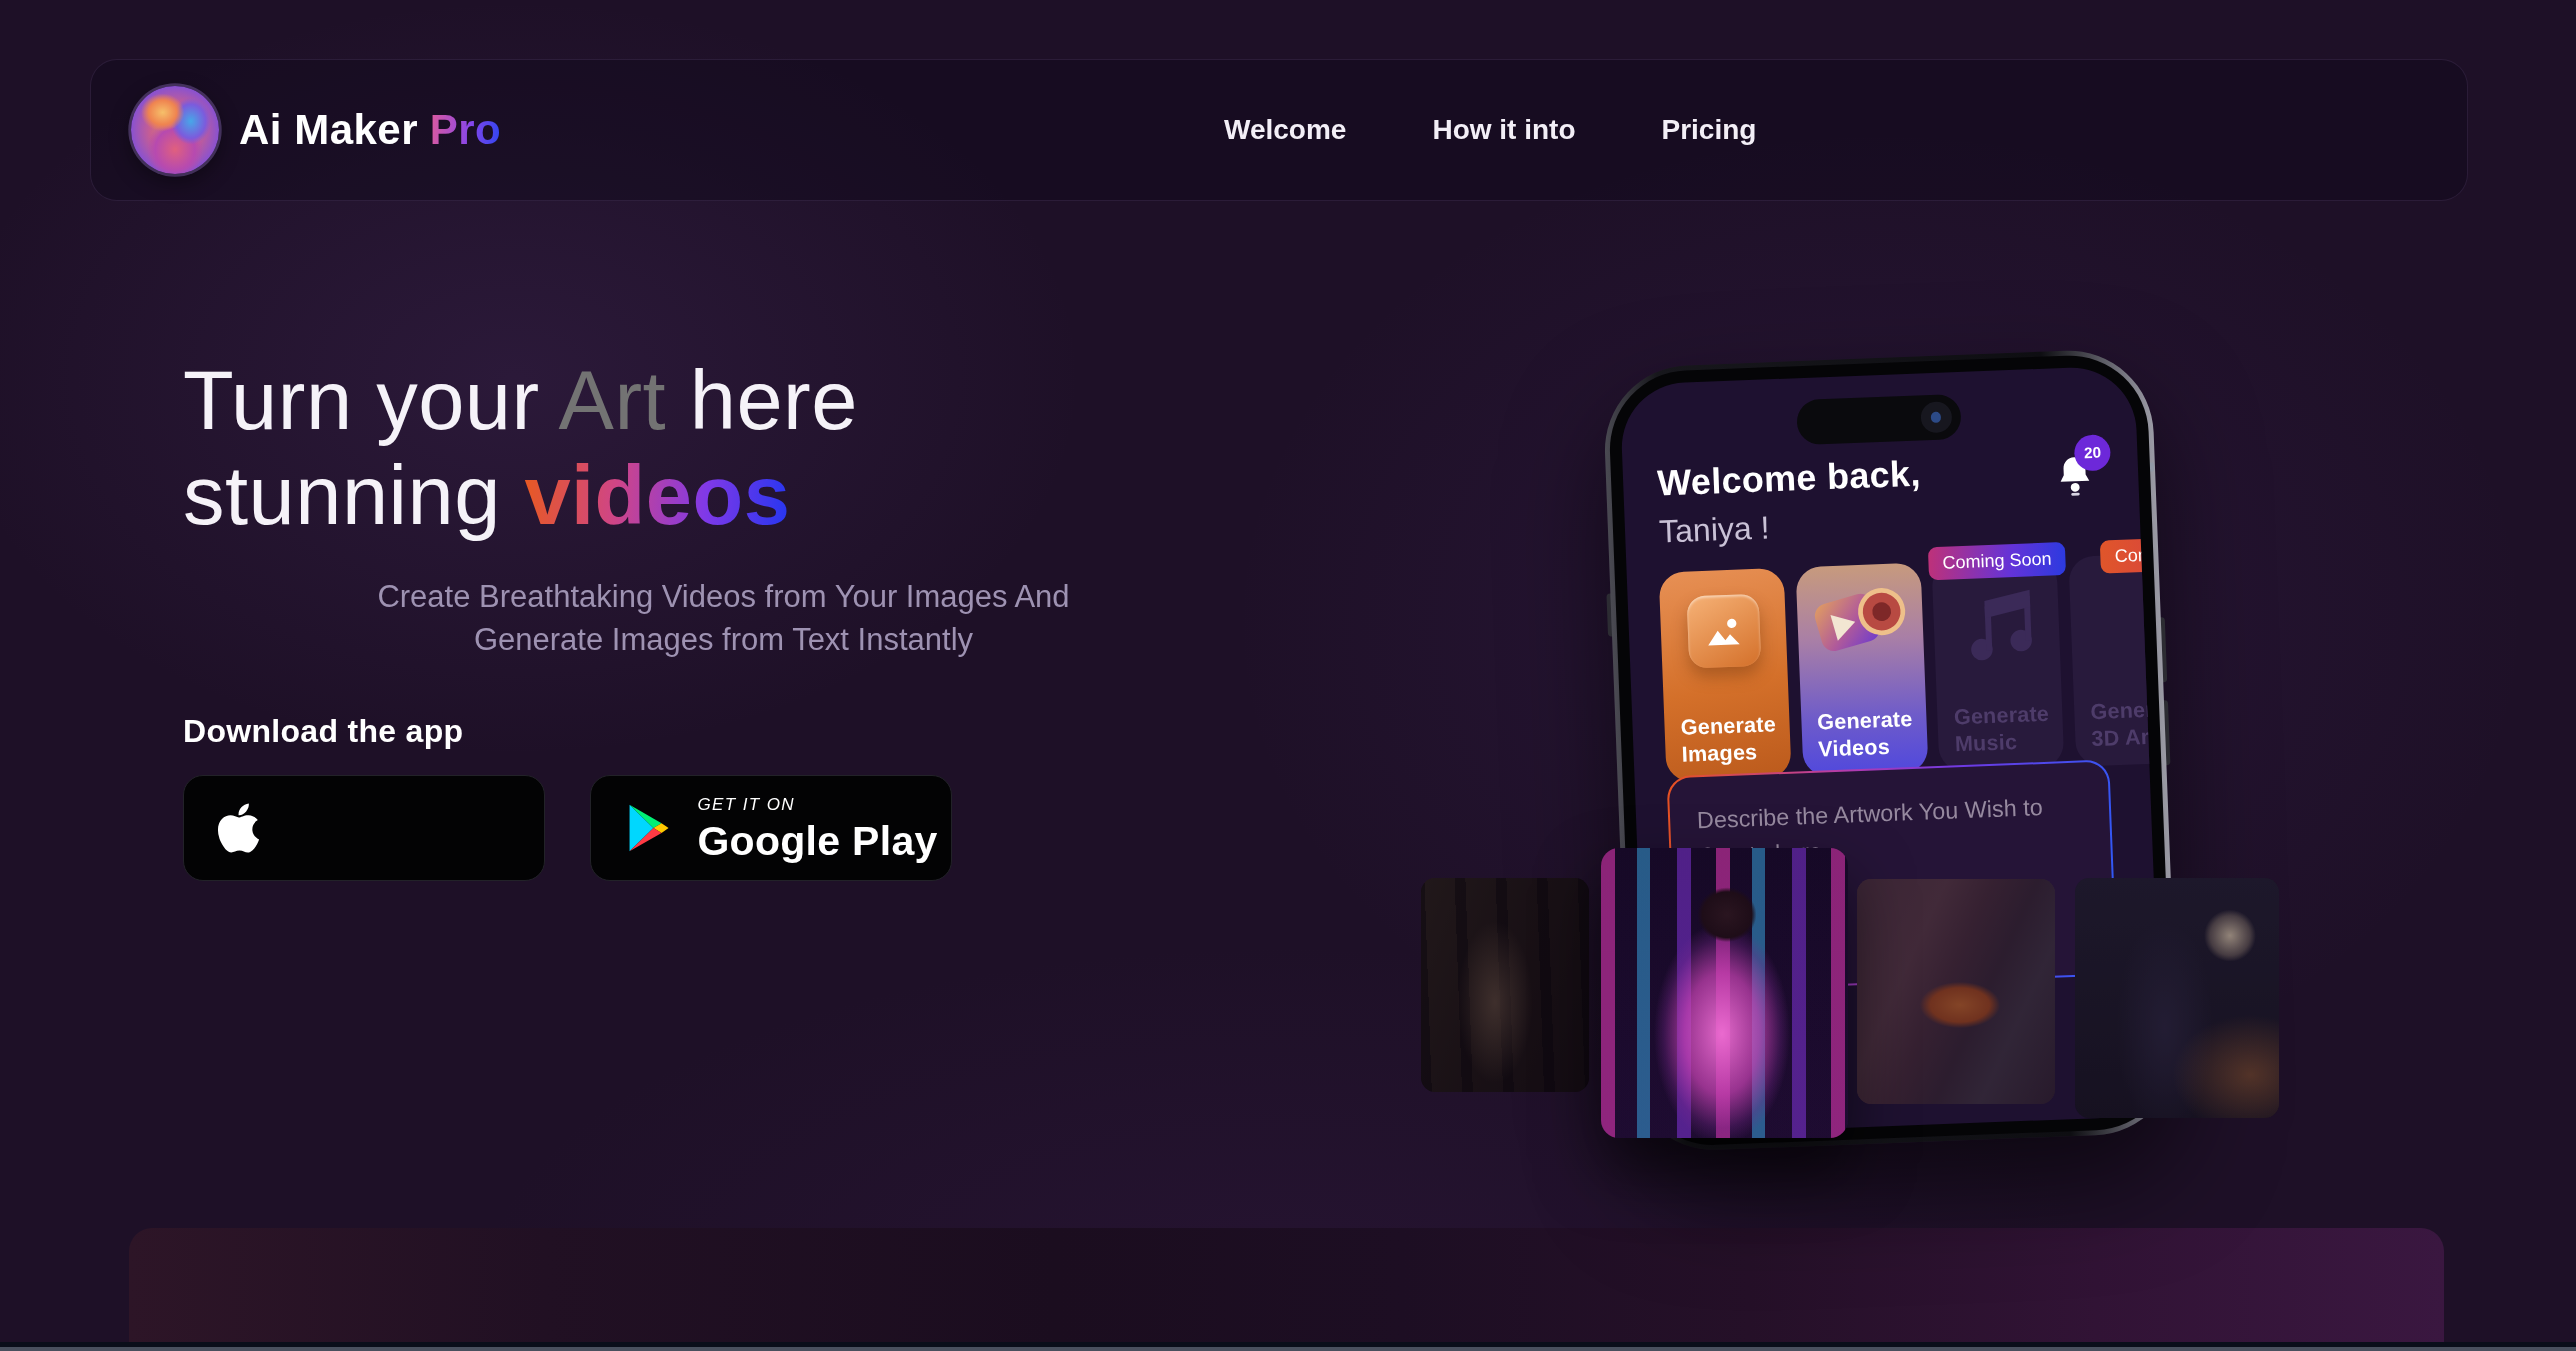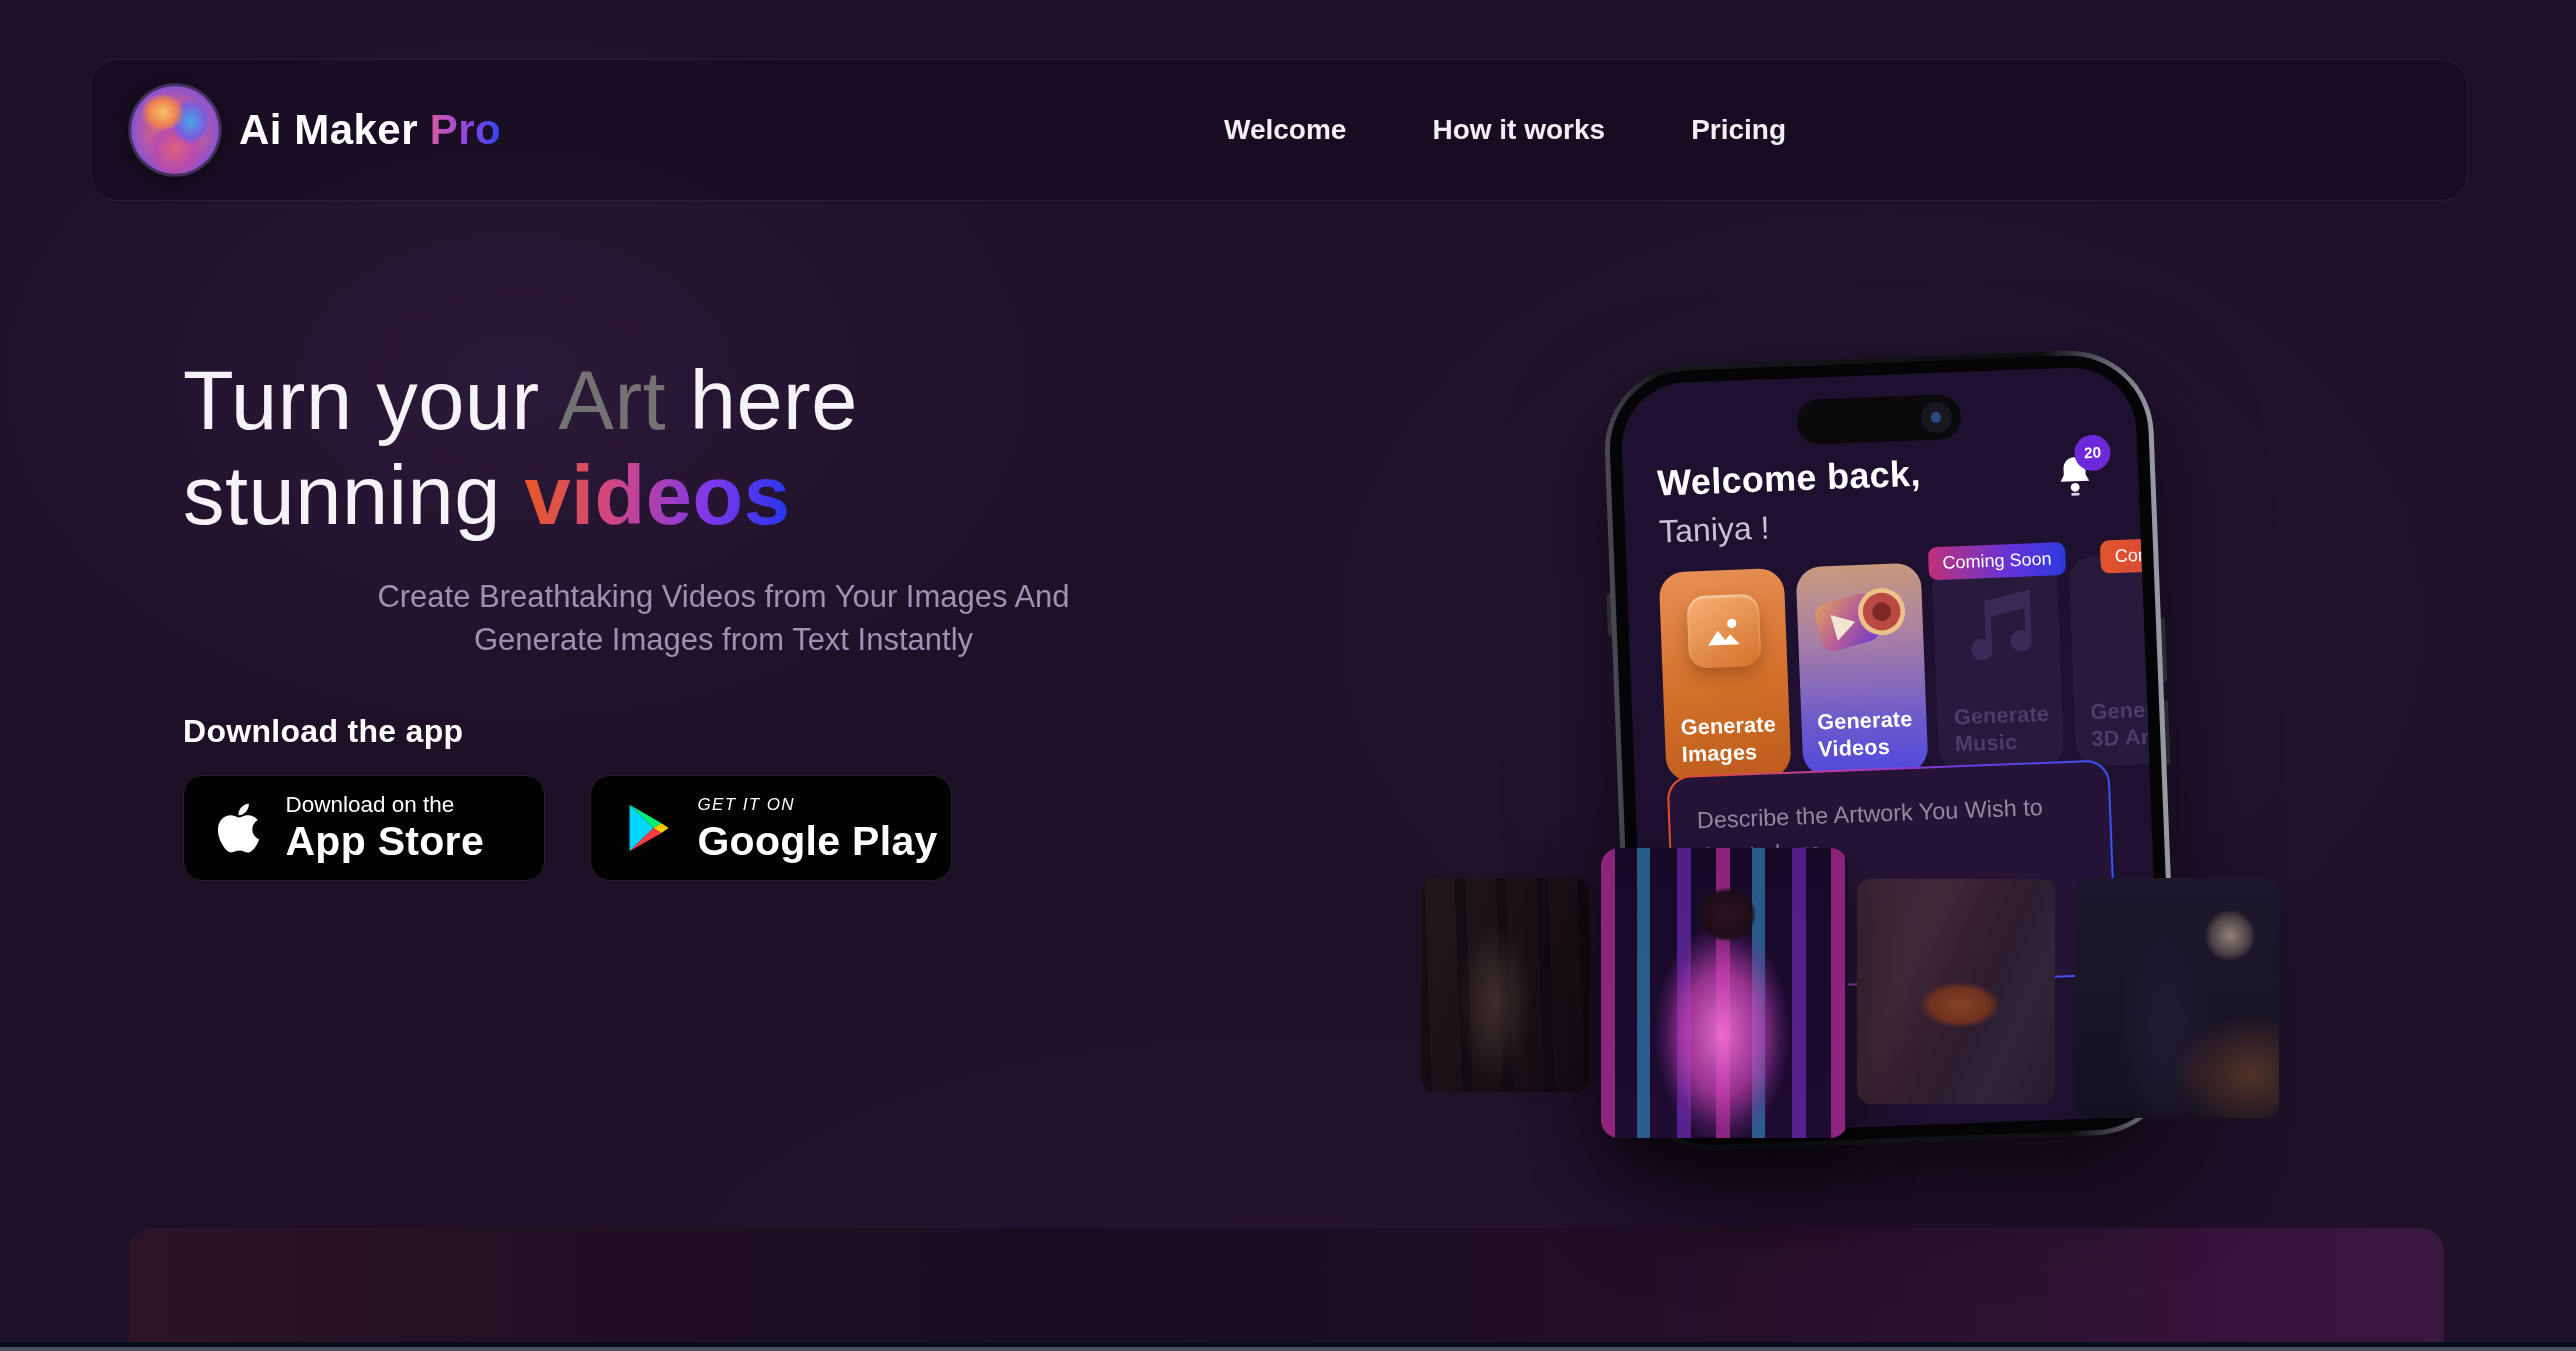--- a/index.html
+++ b/index.html
@@ -177,21 +177,21 @@
   <header class="header">
     <div class="brand">
       <span class="avatar"></span>
       <span class="brand-text">
         <span>Ai Maker</span>
         <span class="brand-accent">Pro</span>
       </span>
     </div>
     <nav class="nav">
       <a class="nav-link">Welcome</a>
-      <a class="nav-link">How it works</a>
+      <a class="nav-link">How it into</a>
       <a class="nav-link">Pricing</a>
     </nav>
   </header>
 
   <section class="hero">
     <h1 class="hero-h1">
       <span class="h1-line">
         <span>Turn your</span>
         <span class="hl-blue">Art</span>
         <span>here</span>
@@ -206,24 +206,20 @@
       <span class="sub-line">Generate Images from Text Instantly</span>
     </p>
     <h3 class="dl-heading">Download the app</h3>
     <div class="stores">
       <a class="store-btn">
         <span class="store-icon">
           <svg width="47" height="56" viewBox="0 0 384 512">
               <path fill="#ffffff" d="M318.7 268.7c-.2-36.7 16.4-64.4 50-84.8-18.8-26.9-47.2-41.7-84.7-44.6-35.5-2.7-74.3 20.7-88.5 20.7-15 0-49.4-19.7-76.4-19.7C63.3 141.2 4 184.8 4 273.5q0 39.3 14.4 81.2c12.8 36.7 59 126.7 107.2 125.2 25.2-.6 43-17.9 75.8-17.9 31.8 0 48.3 17.9 76.4 17.9 48.6-.7 90.4-82.5 102.6-119.3-65.2-30.7-61.7-90-61.7-91.9zm-56.6-164.2c27.3-32.4 24.8-61.9 24-72.5-24.1 1.4-52 16.4-67.9 34.9-17.5 19.8-27.8 44.3-25.6 71.9 26.1 2 49.9-11.4 69.5-34.3z"></path>
             </svg>
         </span>
-        <span class="store-text">
-          <span class="store-tag">Download on the</span>
-          <span class="store-name">App Store</span>
-        </span>
       </a>
       <a class="store-btn">
         <span class="store-icon">
           <svg width="52" height="52" viewBox="0 0 48 48">
             <polygon points="7,2.5 7,45.5 29,24" fill="#00d7fe"></polygon>
             <polygon points="7,2.5 36.5,19.5 29,24" fill="#00f076"></polygon>
             <polygon points="29,24 36.5,19.5 43,24 36.5,28.5" fill="#ffc900"></polygon>
             <polygon points="7,45.5 36.5,28.5 29,24" fill="#ff3a44"></polygon>
           </svg>
         </span>

